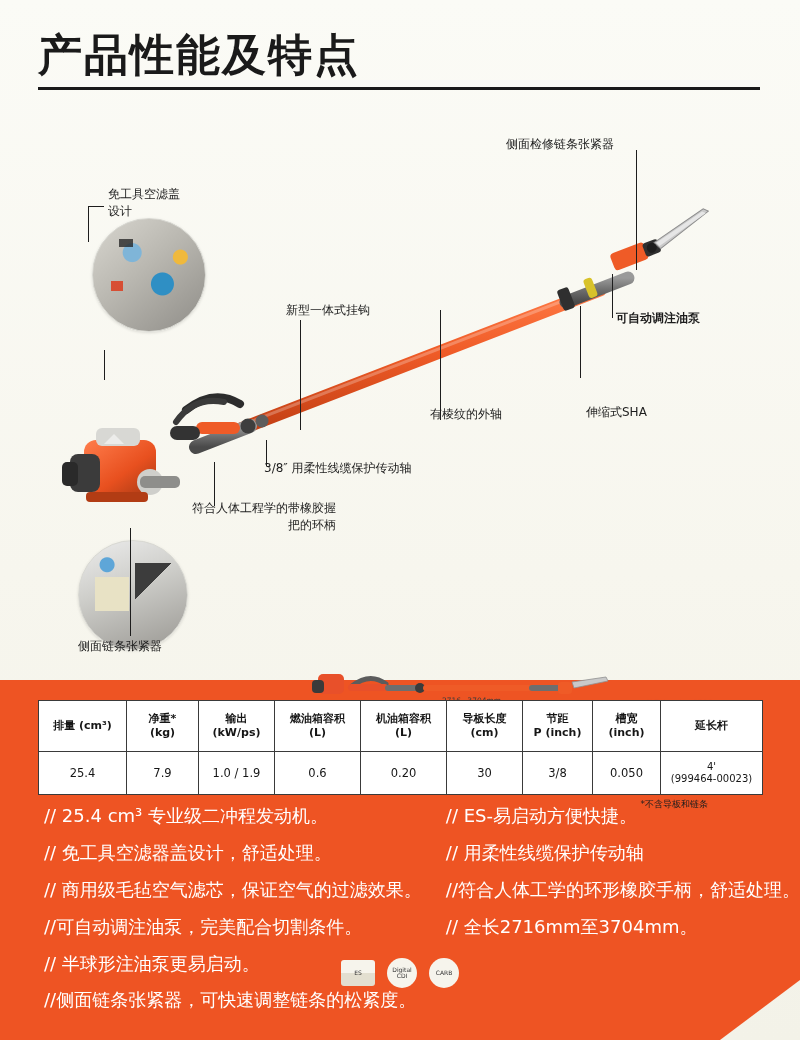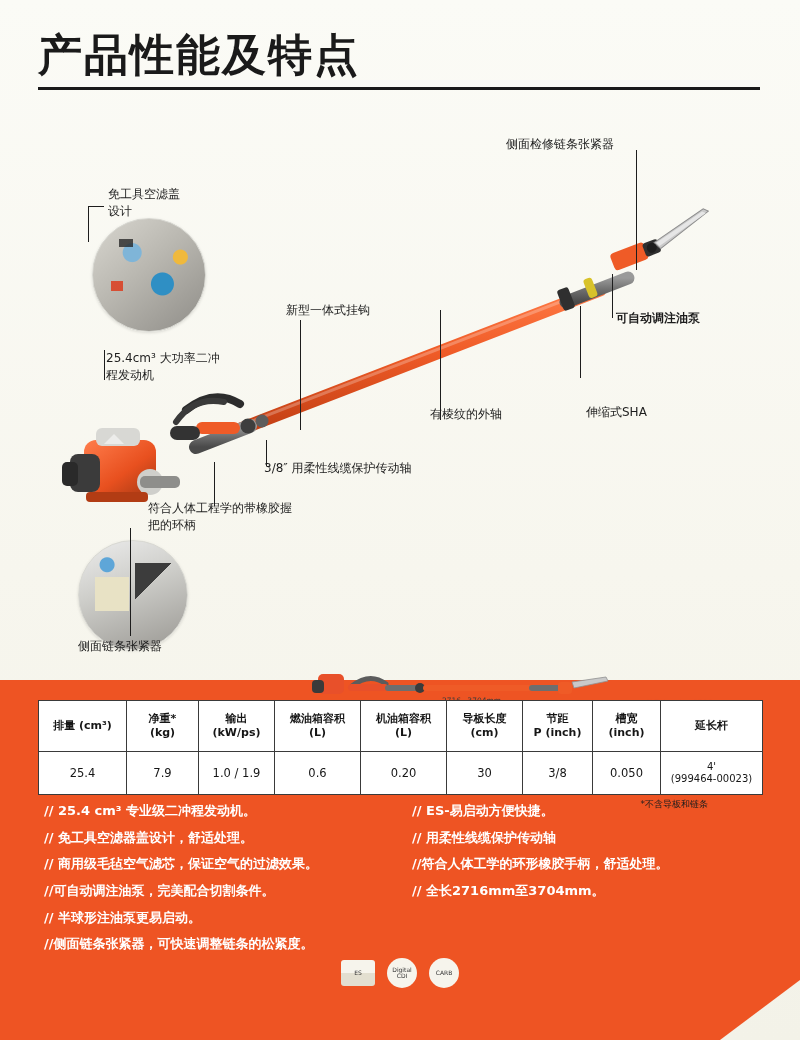--- a/index.html
+++ b/index.html
@@ -174,24 +174,23 @@
     top: 118px;
     width: 800px;
     display: flex;
     padding: 0 44px;
     box-sizing: border-box;
     gap: 24px;
   }
   .bullets .col { flex: 1; }
   .bullet {
     color: #ffffff;
-    font-size: 13px;
+    font-size: 18px;
     line-height: 2.05;
     white-space: pre;
-    font-weight: bold;
   }
   .badges {
     position: absolute;
     left: 0;
     top: 278px;
     width: 800px;
     display: flex;
     justify-content: center;
     align-items: center;
     gap: 12px;
@@ -302,30 +301,28 @@
     <div class="lead v" style="left:214px; top:352px; height:44px;"></div>
     <div class="lead v" style="left:440px; top:200px; height:110px;"></div>
     <div class="lead v" style="left:636px; top:40px; height:120px;"></div>
     <div class="lead v" style="left:612px; top:164px; height:44px;"></div>
     <div class="lead v" style="left:580px; top:196px; height:72px;"></div>
     <div class="lead v" style="left:130px; top:418px; height:108px;"></div>
 
     <div class="callout" style="left:100px; top:76px; width:150px;margin-left:8px;">免工具空滤盖
 设计</div>
 
-    <div class="callout" style="left:106px; top:240px; width:170px;">25.4cm³ 大功率二冲
-程发动机</div>
 
     <div class="callout" style="left:78px; top:528px; width:180px;">侧面链条张紧器</div>
 
     <div class="callout" style="left:286px; top:192px; width:190px;">新型一体式挂钩</div>
 
     <div class="callout" style="left:264px; top:350px; width:260px;">3/8″  用柔性线缆保护传动轴</div>
 
-    <div class="callout" style="left:148px; top:390px; width:200px;">符合人体工程学的带橡胶握
+    <div class="callout" style="left:136px; top:390px; width:200px;text-align:right;">符合人体工程学的带橡胶握
 把的环柄</div>
 
     <div class="callout" style="left:430px; top:296px; width:180px;">有棱纹的外轴</div>
 
     <div class="callout" style="left:506px; top:26px; width:190px;">侧面检修链条张紧器</div>
 
     <div class="callout" style="left:616px; top:200px; width:170px;font-weight:bold;">可自动调注油泵</div>
 
     <div class="callout" style="left:586px; top:258px; width:160px;margin-top:36px;">伸缩式SHA</div>
   </div>

